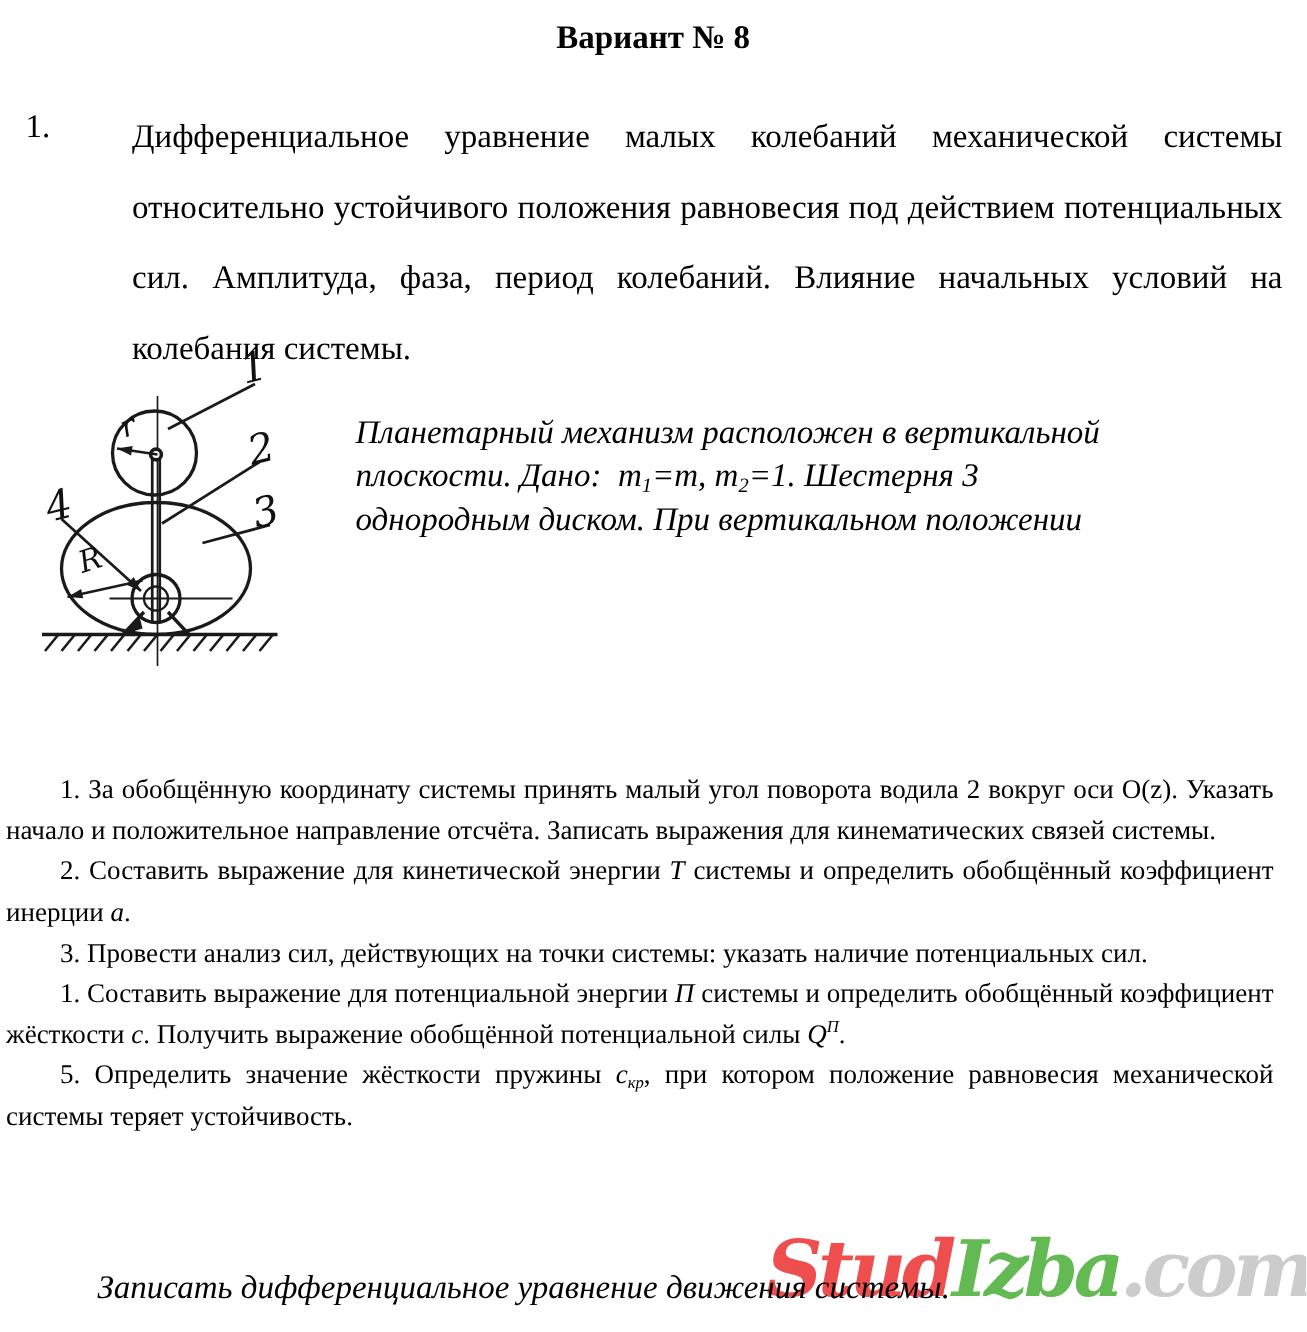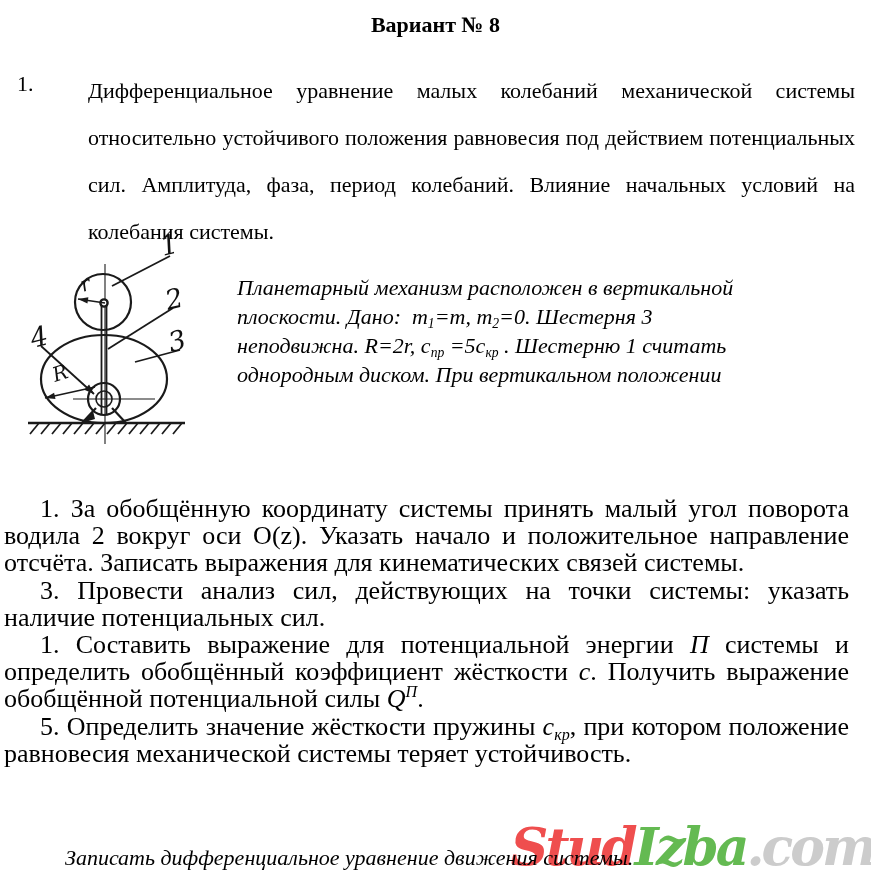--- a/index.html
+++ b/index.html
@@ -15,21 +15,21 @@
   .item1-num{position:absolute;left:2px;top:0;font-size:22px;line-height:33px;}
   .item1-body{margin-left:73px;font-size:22px;line-height:47px;text-align:justify;}
   .figure{position:absolute;left:25px;top:226px;}
   .figure svg{display:block;}
   .fig-label{font-family:"DejaVu Serif",serif;font-style:italic;fill:#111;}
   .descr{
     position:absolute;left:237px;top:261px;width:600px;
     font-size:22px;line-height:29px;font-style:italic;margin-top:12px;
   }
   .descr .line{white-space:pre-wrap;}
-  .tasks{position:absolute;left:4px;top:495px;width:845px;font-size:26px;line-height:27.2px;}
+  .tasks{position:absolute;left:4px;top:513px;width:845px;font-size:18px;line-height:27.2px;}
   .task{text-indent:36px;text-align:justify;margin:0;}
   sub{font-size:0.62em;vertical-align:-0.28em;line-height:0;}
   sup{font-size:0.62em;vertical-align:0.62em;line-height:0;}
   .footer{
     position:absolute;left:65px;top:845px;font-size:22px;font-style:italic;text-align:center;
   }
   .watermark{
     position:absolute;right:-3px;top:821px;white-space:nowrap;
     font-family:"DejaVu Serif",serif;font-style:italic;font-weight:700;
     font-size:52px;letter-spacing:-3px;line-height:1;
@@ -103,27 +103,27 @@
       <text x="143" y="84" font-size="27" class="fig-label" transform="rotate(-14 143 84)">2</text>
       <text x="146" y="126" font-size="27" class="fig-label" transform="rotate(-14 146 126)">3</text>
       <text x="8" y="122" font-size="27" class="fig-label" transform="rotate(-14 8 122)">4</text>
       <text x="58" y="66" font-size="20" class="fig-label" transform="rotate(-20 58 66)">r</text>
       <text x="30" y="156" font-size="20" class="fig-label" transform="rotate(-18 30 156)">R</text>
     </svg>
   </div>
 
   <div class="descr">
     <div class="line"><span>Планетарный механизм расположен в вертикальной</span></div>
-    <div class="line"><span>плоскости. Дано:  m</span><sub>1</sub><span>=m, m</span><sub>2</sub><span>=0. Шестерня 3</span></div>
-    <div class="line"><span>неподвижна. R=2r, c</span><sub>пр</sub><span> =5c</span><sub>кр</sub><span> . Шестерню 1 считать</span></div>
+    <div class="line"><span>плоскости. Дано:  m</span><sub>1</sub><span>=m, m</span><sub>2</sub><span>=1. Шестерня 3</span></div>
     <div class="line"><span>однородным диском. При вертикальном положении</span></div>
   </div>
 
   <div class="tasks">
     <p class="task"><span>1. За обобщённую координату системы  принять малый угол поворота водила 2 вокруг оси О(z). Указать начало и положительное направление отсчёта. Записать выражения для кинематических связей системы.</span></p>
+    <p class="task"><span>2. Составить выражение для кинетической энергии </span><span style="font-style: italic;">Т</span><span> системы и определить обобщённый коэффициент инерции </span><span style="font-style: italic;">а</span><span>.</span></p>
     <p class="task"><span>3. Провести анализ сил, действующих на точки системы: указать наличие потенциальных сил.</span></p>
     <p class="task"><span>1. Составить выражение для потенциальной энергии </span><span style="font-style: italic;">П</span><span> системы и определить обобщённый коэффициент жёсткости </span><span style="font-style: italic;">с</span><span>. Получить выражение обобщённой потенциальной силы </span><span style="font-style: italic;">Q</span><sup style="font-style: italic;">П</sup><span>.</span></p>
     <p class="task"><span>5. Определить значение жёсткости пружины </span><span style="font-style: italic;">с</span><sub style="font-style: italic;">кр</sub><span>, при котором положение равновесия механической системы теряет устойчивость.</span></p>
   </div>
 
   <div class="footer">Записать дифференциальное уравнение движения системы.</div>
 
   <div class="watermark"><span style="color: #ef4444;">Stud</span><span style="color: rgb(92, 182, 72); margin-top: 20px;">Izba</span><span style="color: rgb(201, 201, 201);">.com</span></div>
 
 </div>

